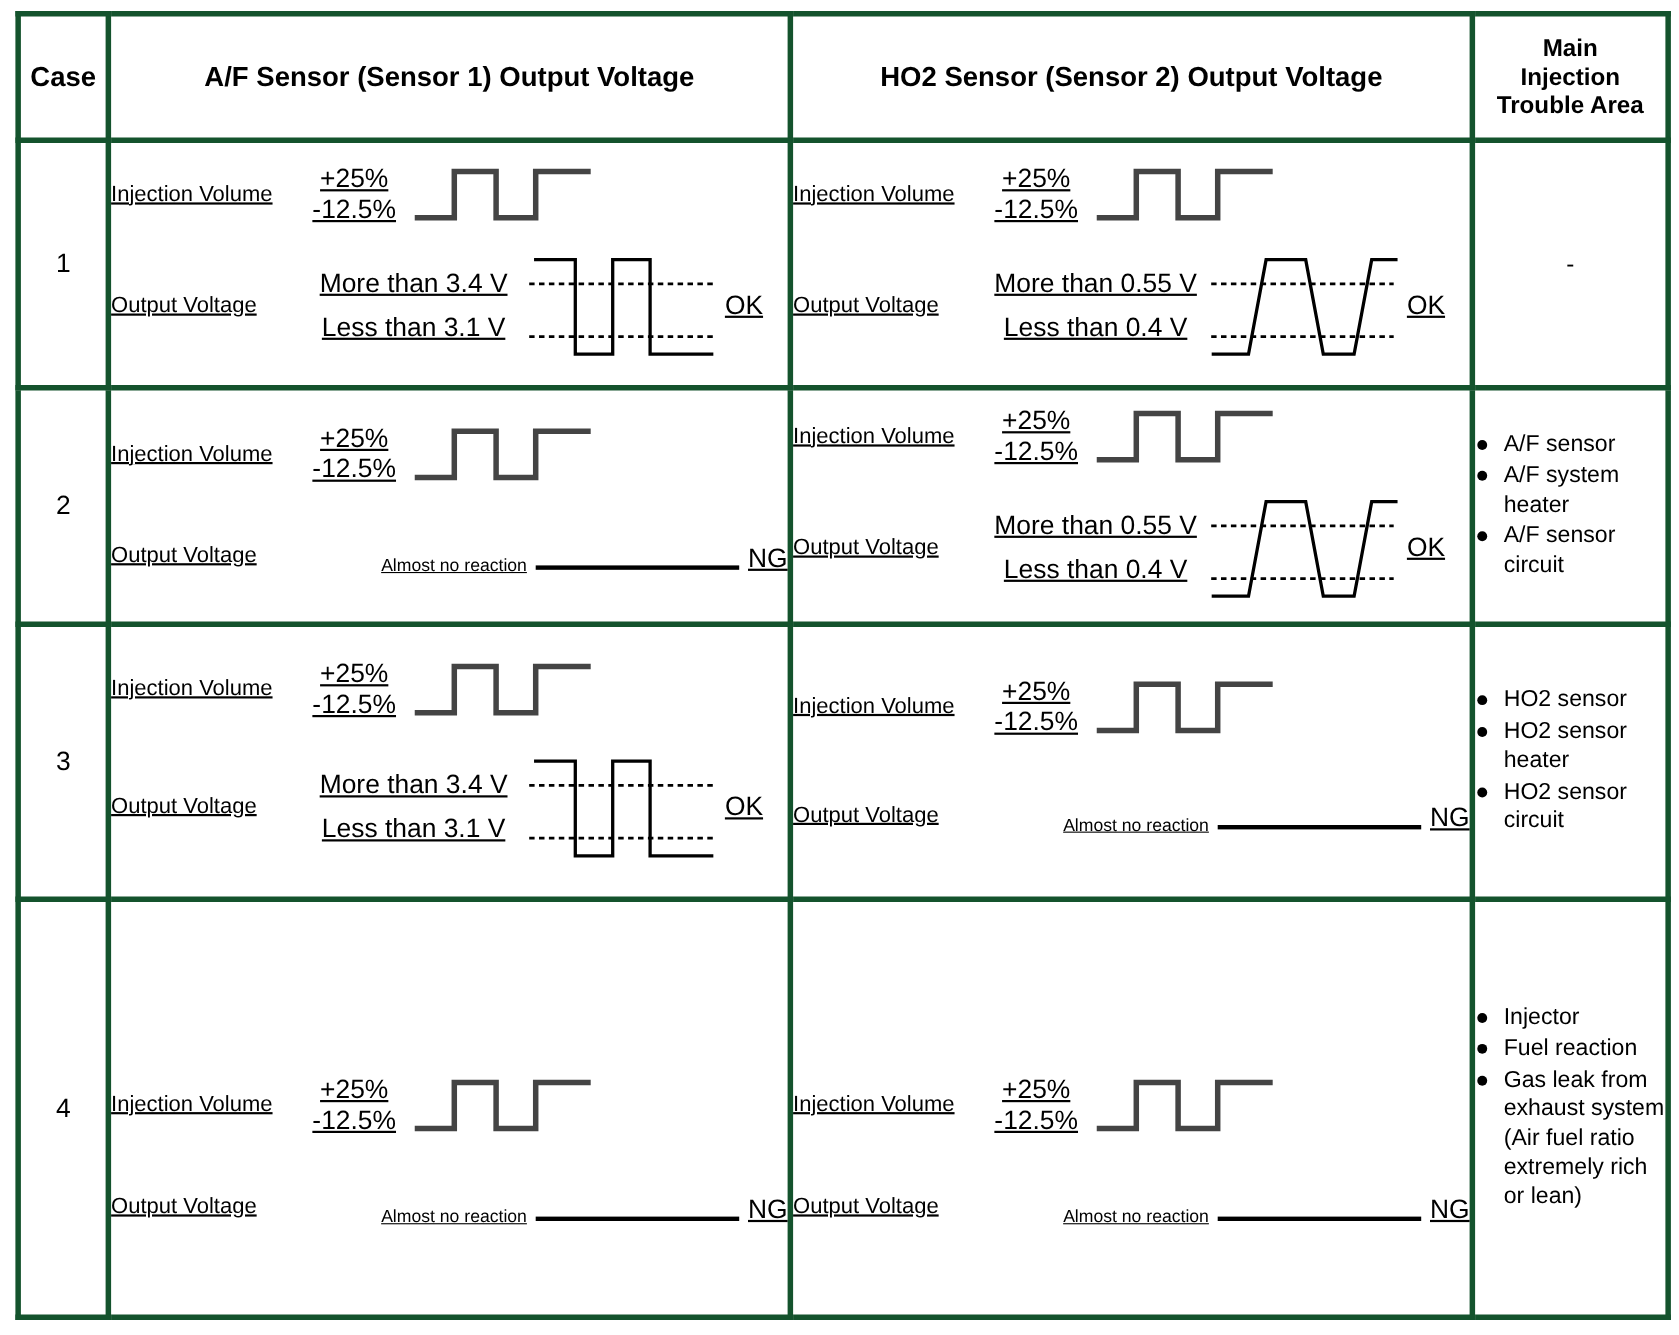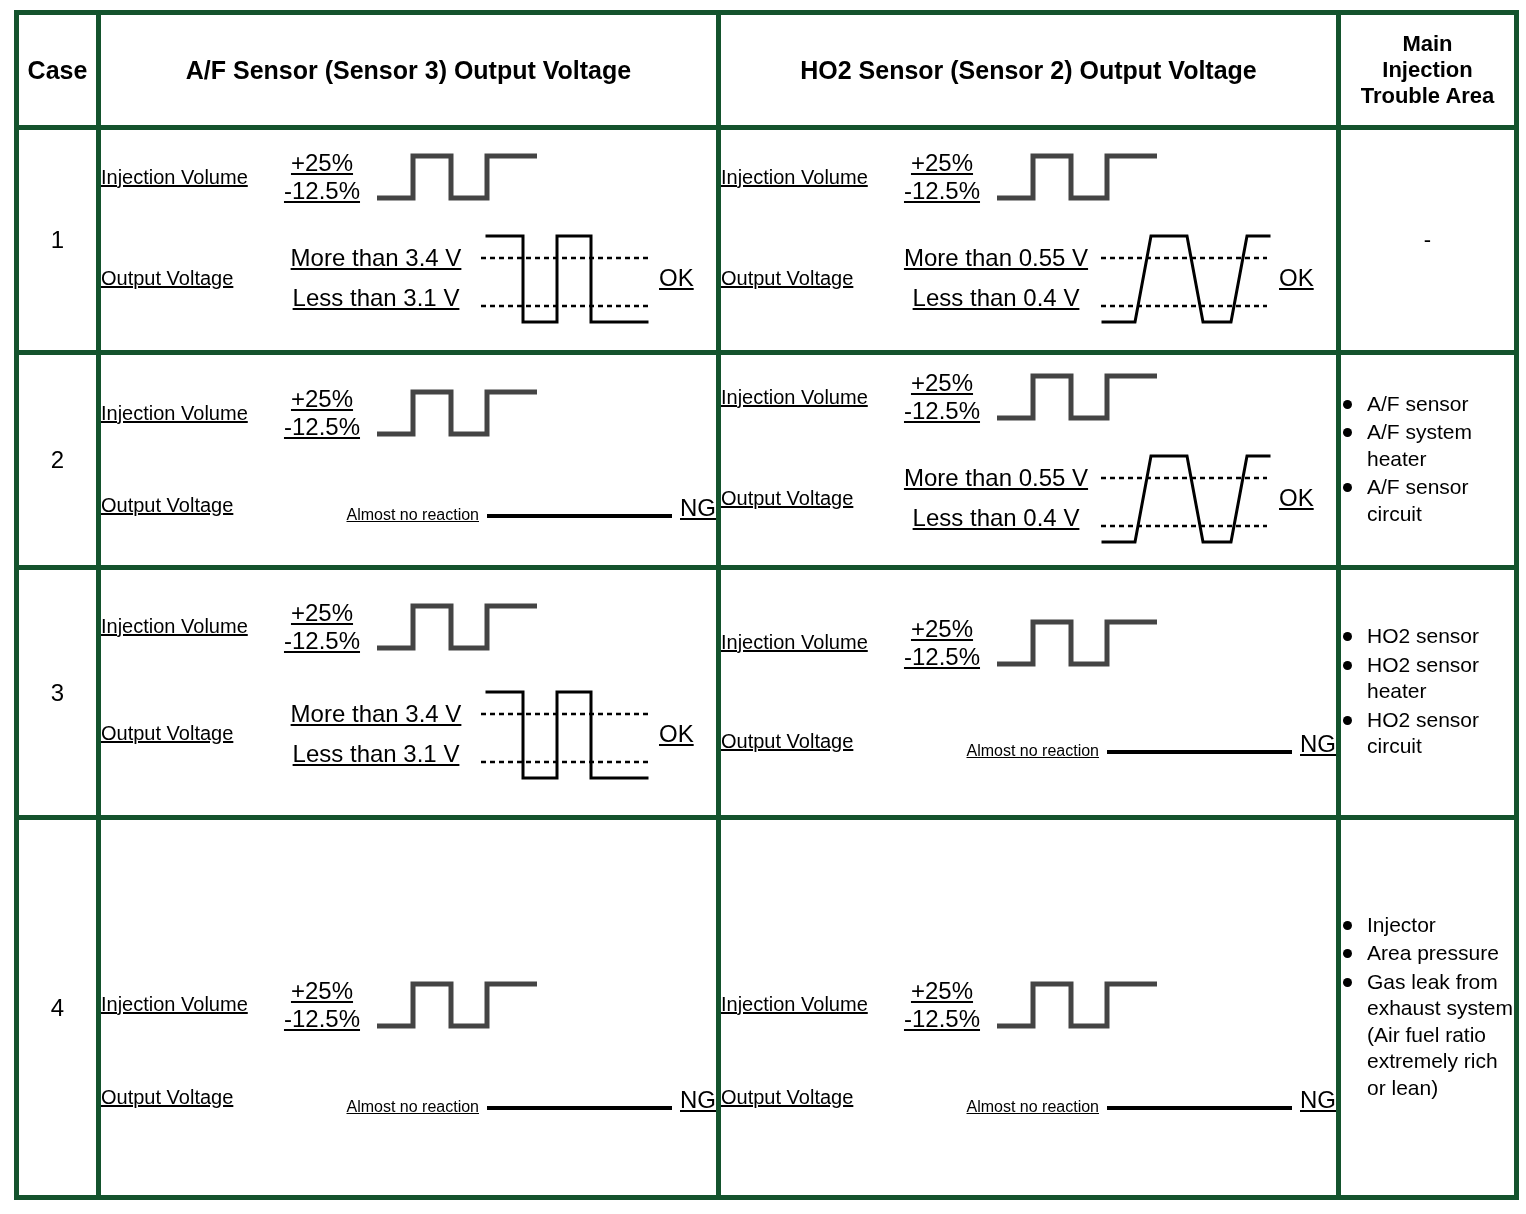--- a/index.html
+++ b/index.html
@@ -175,21 +175,21 @@
   <colgroup>
     <col class="c-case">
         <col class="c-af">
         <col class="c-ho2">
         <col class="c-area">
   </colgroup>
 
   <thead>
     <tr>
       <th class="hdr-case">Case</th>
-      <th class="hdr-sensor">A/F Sensor (Sensor 3) Output Voltage</th>
+      <th class="hdr-sensor">A/F Sensor (Sensor 1) Output Voltage</th>
       <th class="hdr-sensor">HO2 Sensor (Sensor 2) Output Voltage</th>
       <th class="hdr-area">
         <div>Main</div>
         <div>Injection</div>
         <div>Trouble Area</div>
       </th>
     </tr>
   </thead>
 
   <tbody>
@@ -443,21 +443,21 @@
             <span class="no-react">Almost no reaction</span>
             <div class="flatline" style="width:185px;"></div>
           </div>
           <span class="verdict" style="margin-bottom:14px;">NG</span>
         </div>
       </td>
 
       <td class="area-cell">
         <ul class="area-list">
           <li>Injector</li>
-          <li>Area pressure</li>
+          <li>Fuel reaction</li>
           <li>Gas leak from exhaust system (Air fuel ratio extremely rich or lean)</li>
         </ul>
       </td>
     </tr>
 
   </tbody>
 </table>
 </div>
 
 </body></html>

